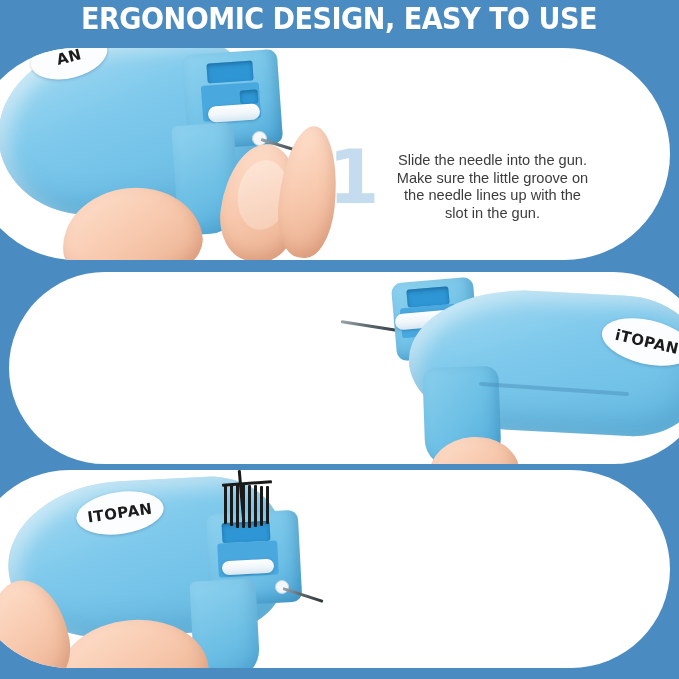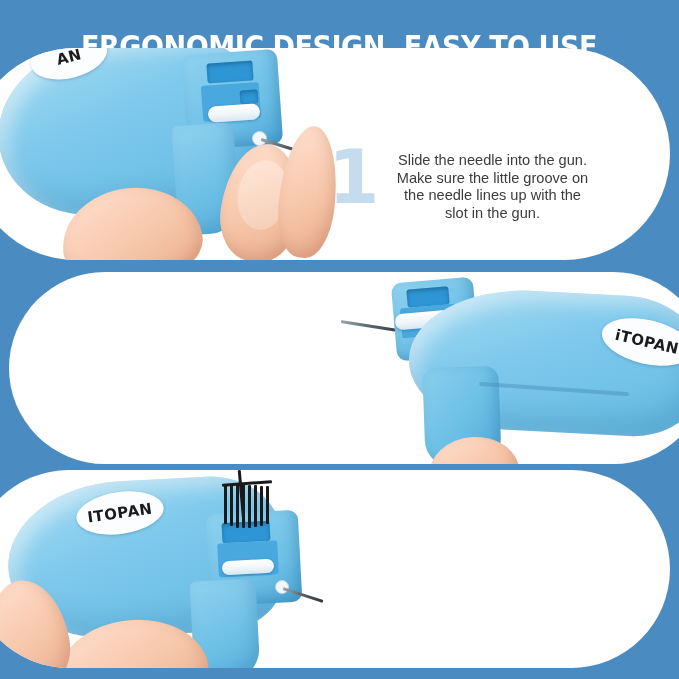--- a/index.html
+++ b/index.html
@@ -13,25 +13,25 @@
     height: 679px;
     background: #4a8cc2;
     overflow: hidden;
     font-family: "Liberation Sans", sans-serif;
   }
 
   
   .header {
     position: absolute;
     left: 0;
-    top: 12px;
+    top: 0;
     width: 679px;
     height: 52px;
     display: flex;
-    align-items: flex-end;
+    align-items: flex-start;
     justify-content: center;
   }
   .header-title {
     color: #ffffff;
     font-size: 31px;
     font-weight: bold;
     letter-spacing: -0.5px;
     font-family: "DejaVu Sans", sans-serif;
     font-stretch: condensed;
     transform: scaleX(0.97);

